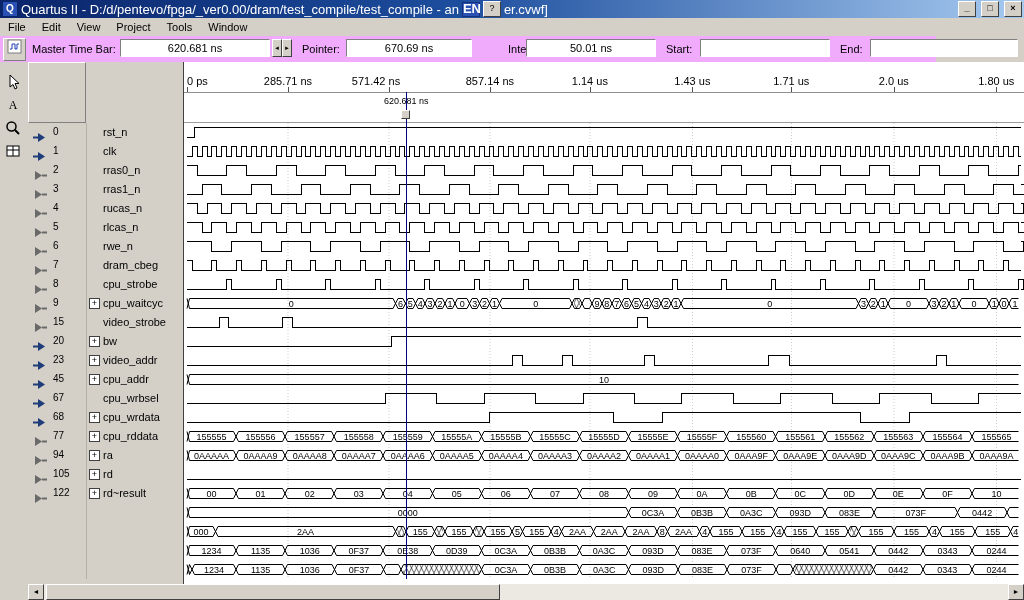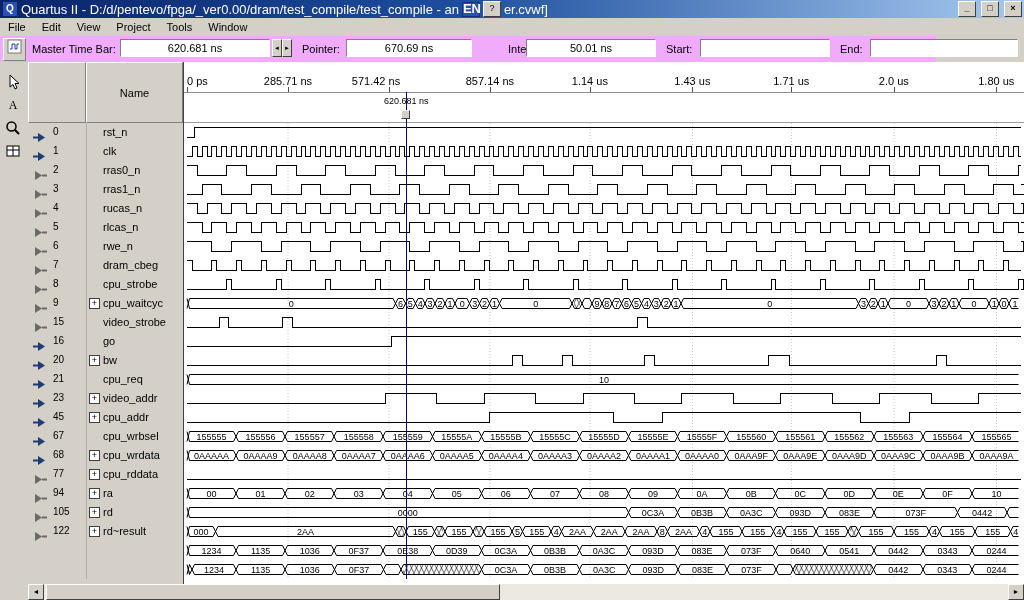--- a/index.html
+++ b/index.html
@@ -139,21 +139,20 @@
       <svg width="16" height="16">
           <rect x="2" y="3" width="12" height="10" fill="#fff" stroke="#000"></rect>
           <line x1="2" y1="7" x2="14" y2="7" stroke="#000"></line>
           <line x1="8" y1="3" x2="8" y2="13" stroke="#000"></line>
         </svg>
     </div>
   </div>
 
   <div class="name-panel">
     <div class="hdr-cell" style="left:0;width:58px"></div>
-    <div class="hdr-cell" style="left:58px;width:97px">Name</div>
     <div id="rows">
         <div class="sig-row">
           <span class="pin"><svg width="14" height="9" viewBox="0 0 14 9">
               <rect x="0" y="3.5" width="5" height="2" fill="#1e3c78"></rect>
               <path d="M5 0 L12 4.5 L5 9 Z" fill="#1e3c78"></path>
             </svg></span>
           <span class="num">0</span>
           <span class="nm">rst_n</span>
         </div>
         <div class="sig-row">
@@ -235,39 +234,23 @@
               <rect x="9" y="3.5" width="5" height="2" fill="#6a6a6a"></rect>
             </svg></span>
           <span class="num">15</span>
           <span class="nm">video_strobe</span>
         </div>
         <div class="sig-row">
           <span class="pin"><svg width="14" height="9" viewBox="0 0 14 9">
               <rect x="0" y="3.5" width="5" height="2" fill="#1e3c78"></rect>
               <path d="M5 0 L12 4.5 L5 9 Z" fill="#1e3c78"></path>
             </svg></span>
-          <span class="num">16</span>
-          <span class="nm">go</span>
-        </div>
-        <div class="sig-row">
-          <span class="pin"><svg width="14" height="9" viewBox="0 0 14 9">
-              <rect x="0" y="3.5" width="5" height="2" fill="#1e3c78"></rect>
-              <path d="M5 0 L12 4.5 L5 9 Z" fill="#1e3c78"></path>
-            </svg></span>
           <span class="num">20</span>
           <span class="plus">+</span>
           <span class="nm">bw</span>
-        </div>
-        <div class="sig-row">
-          <span class="pin"><svg width="14" height="9" viewBox="0 0 14 9">
-              <rect x="0" y="3.5" width="5" height="2" fill="#1e3c78"></rect>
-              <path d="M5 0 L12 4.5 L5 9 Z" fill="#1e3c78"></path>
-            </svg></span>
-          <span class="num">21</span>
-          <span class="nm">cpu_req</span>
         </div>
         <div class="sig-row">
           <span class="pin"><svg width="14" height="9" viewBox="0 0 14 9">
               <rect x="0" y="3.5" width="5" height="2" fill="#1e3c78"></rect>
               <path d="M5 0 L12 4.5 L5 9 Z" fill="#1e3c78"></path>
             </svg></span>
           <span class="num">23</span>
           <span class="plus">+</span>
           <span class="nm">video_addr</span>
         </div>

